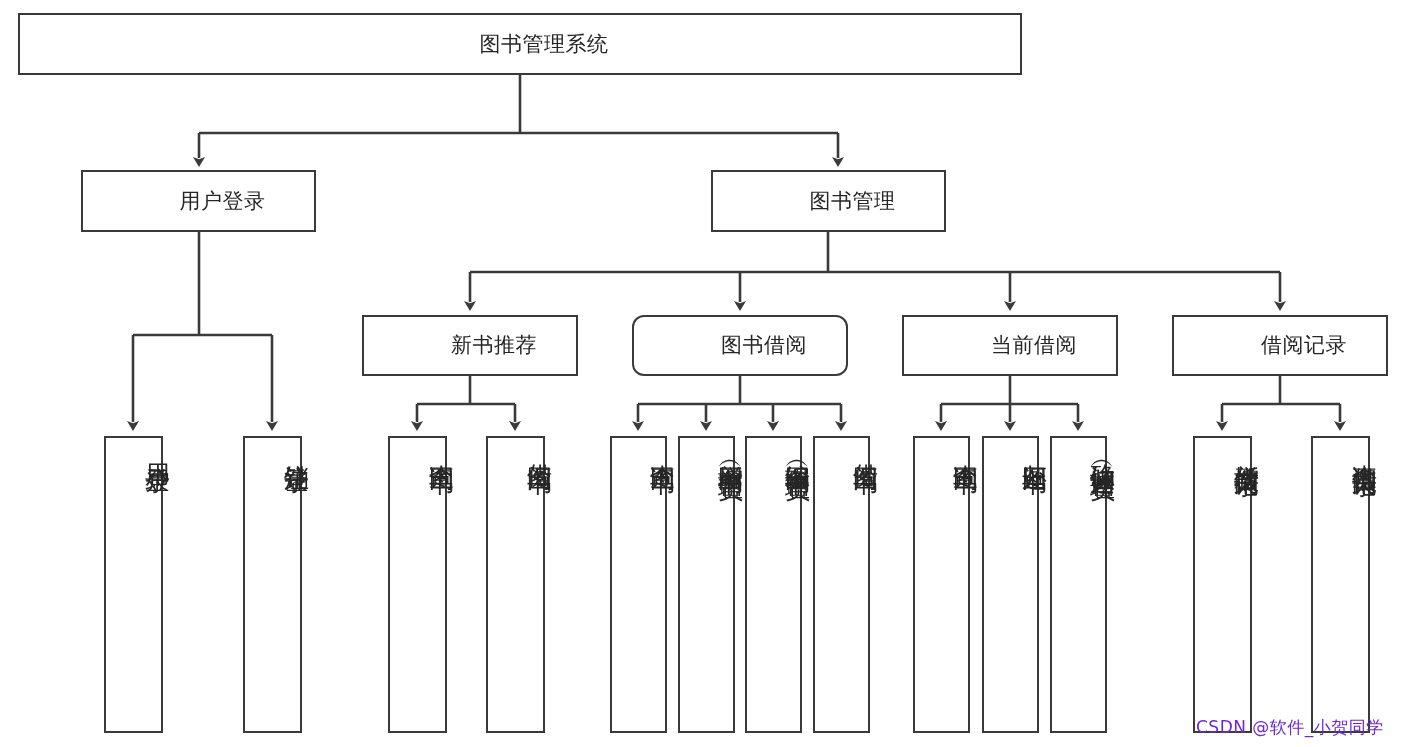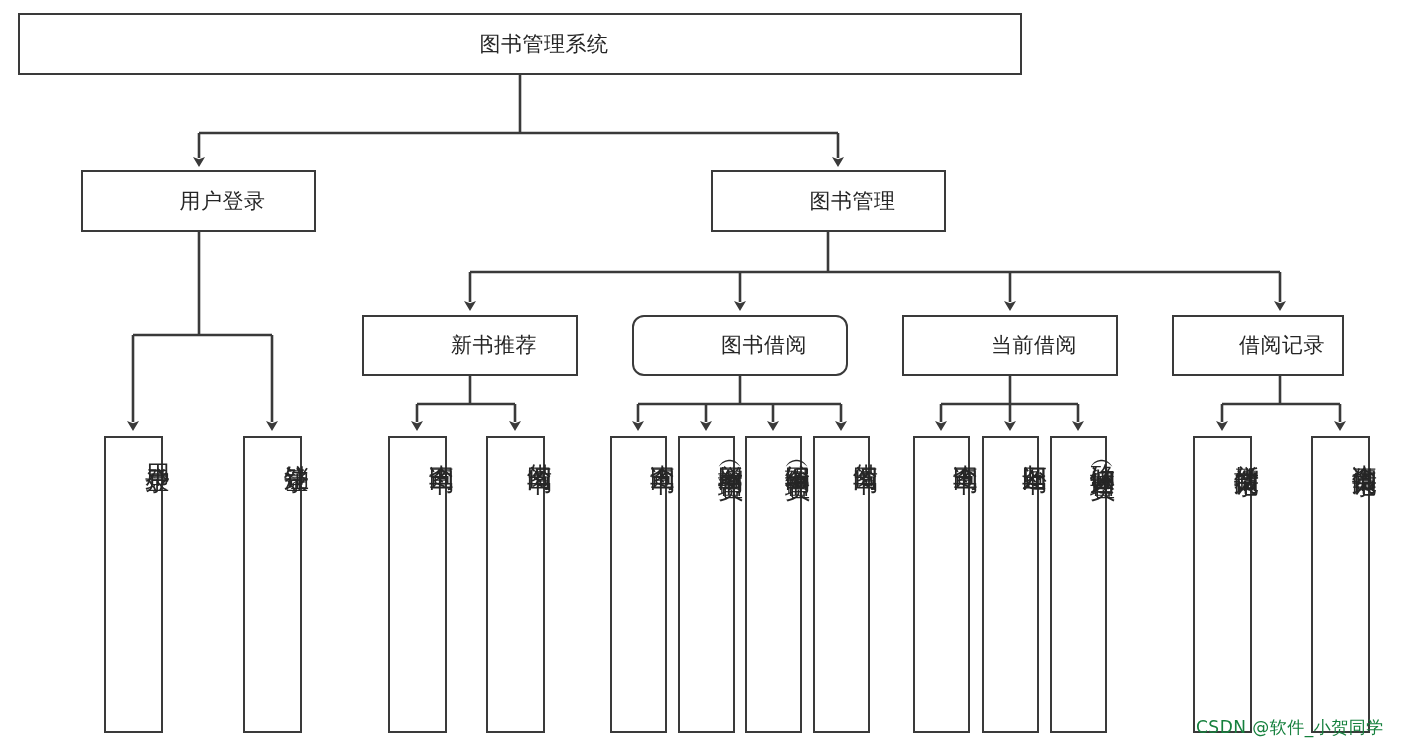--- a/index.html
+++ b/index.html
@@ -59,21 +59,21 @@
     text-orientation: upright;
     font-size: 25px;
     letter-spacing: 2px;
     line-height: 1.0;
     white-space: normal;
     max-height: 280px;
   }
   .watermark {
     position: absolute;
     font-size: 17px;
-    color: #15803d;
+    color: #6d28d9;
     white-space: nowrap;
     z-index: 3;
     letter-spacing: 0.5px;
   }
 </style>
 </head>
 <body>
 
 <div id="diagram">
 
@@ -141,21 +141,21 @@
 
   <div class="node horiz" style="left:362px; top:315px; width:216px; height:61px;">
     <span class="label">新书推荐</span>
   </div>
   <div class="node horiz" style="left:632px; top:315px; width:216px; height:61px;border-radius:12px;">
     <span class="label">图书借阅</span>
   </div>
   <div class="node horiz" style="left:902px; top:315px; width:216px; height:61px;justify-content:center;">
     <span class="label">当前借阅</span>
   </div>
-  <div class="node horiz" style="left:1172px; top:315px; width:172px; height:61px;">
+  <div class="node horiz" style="left:1172px; top:315px; width:216px; height:61px;">
     <span class="label">借阅记录</span>
   </div>
 
   <div class="node vert" style="left:104px; top:436px; width:59px; height:297px;">
     <span class="label">用户登录</span>
   </div>
   <div class="node vert" style="left:243px; top:436px; width:59px; height:297px;">
     <span class="label">注销登录</span>
   </div>
 

